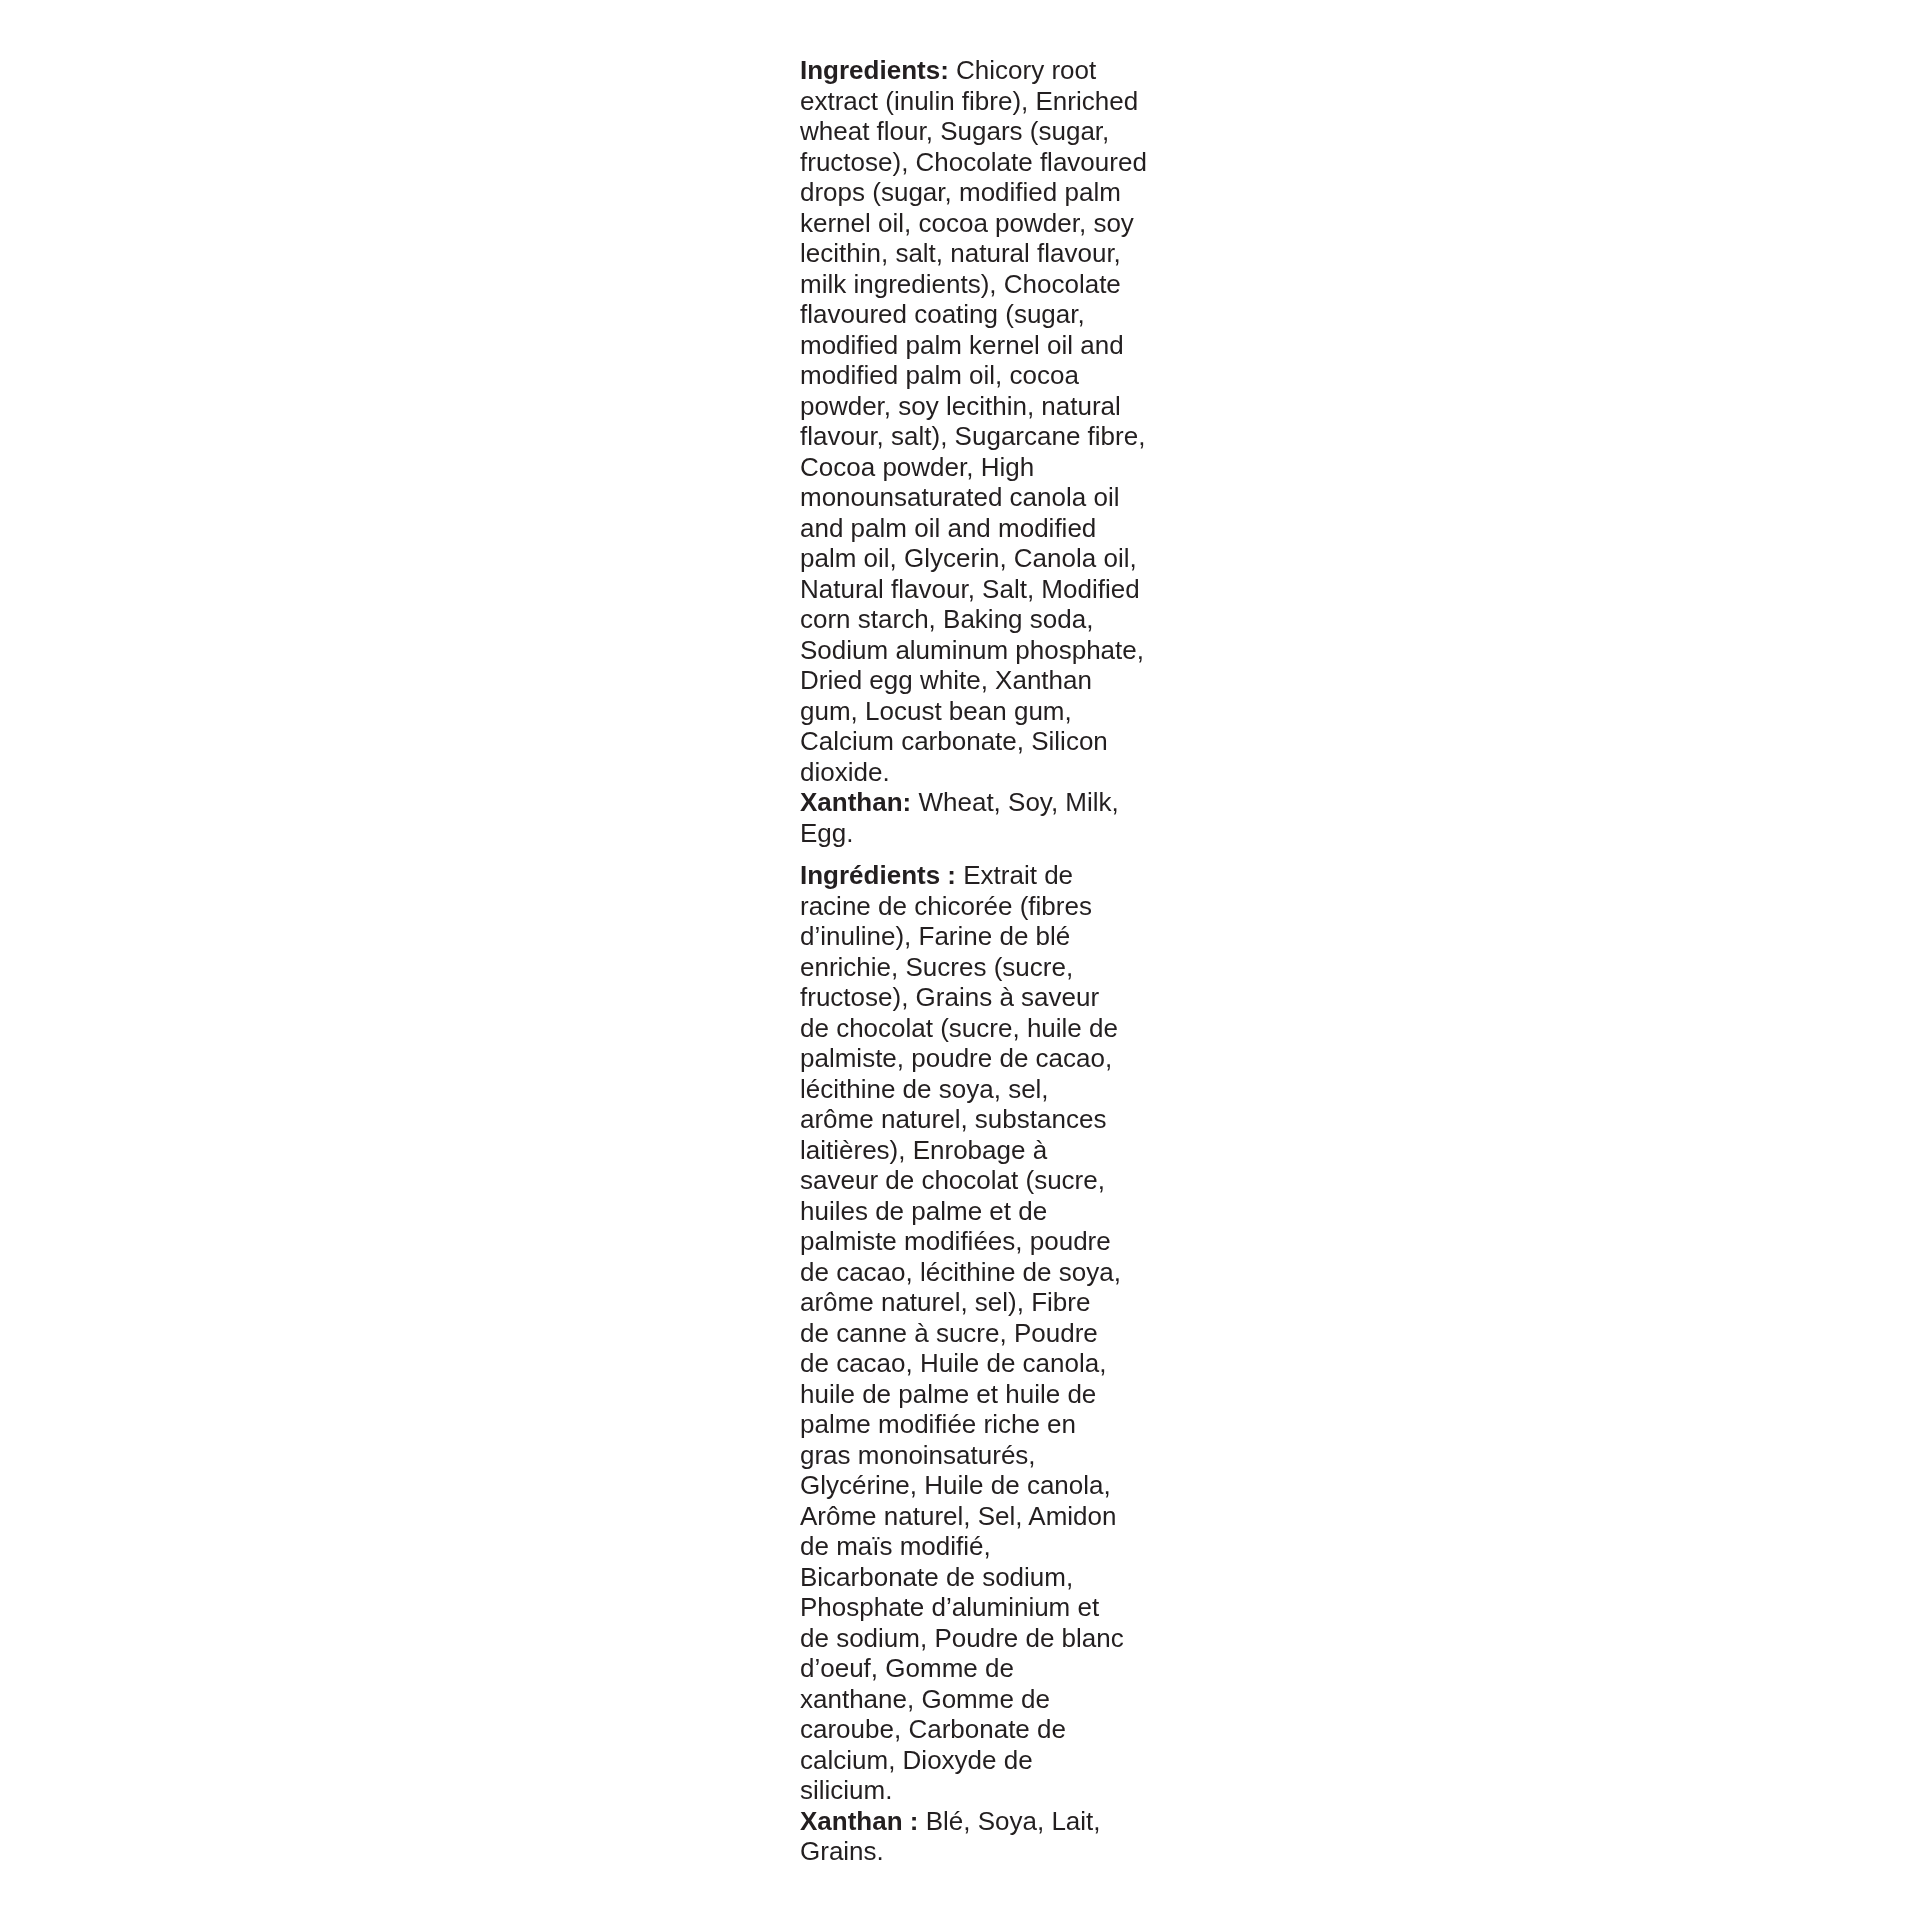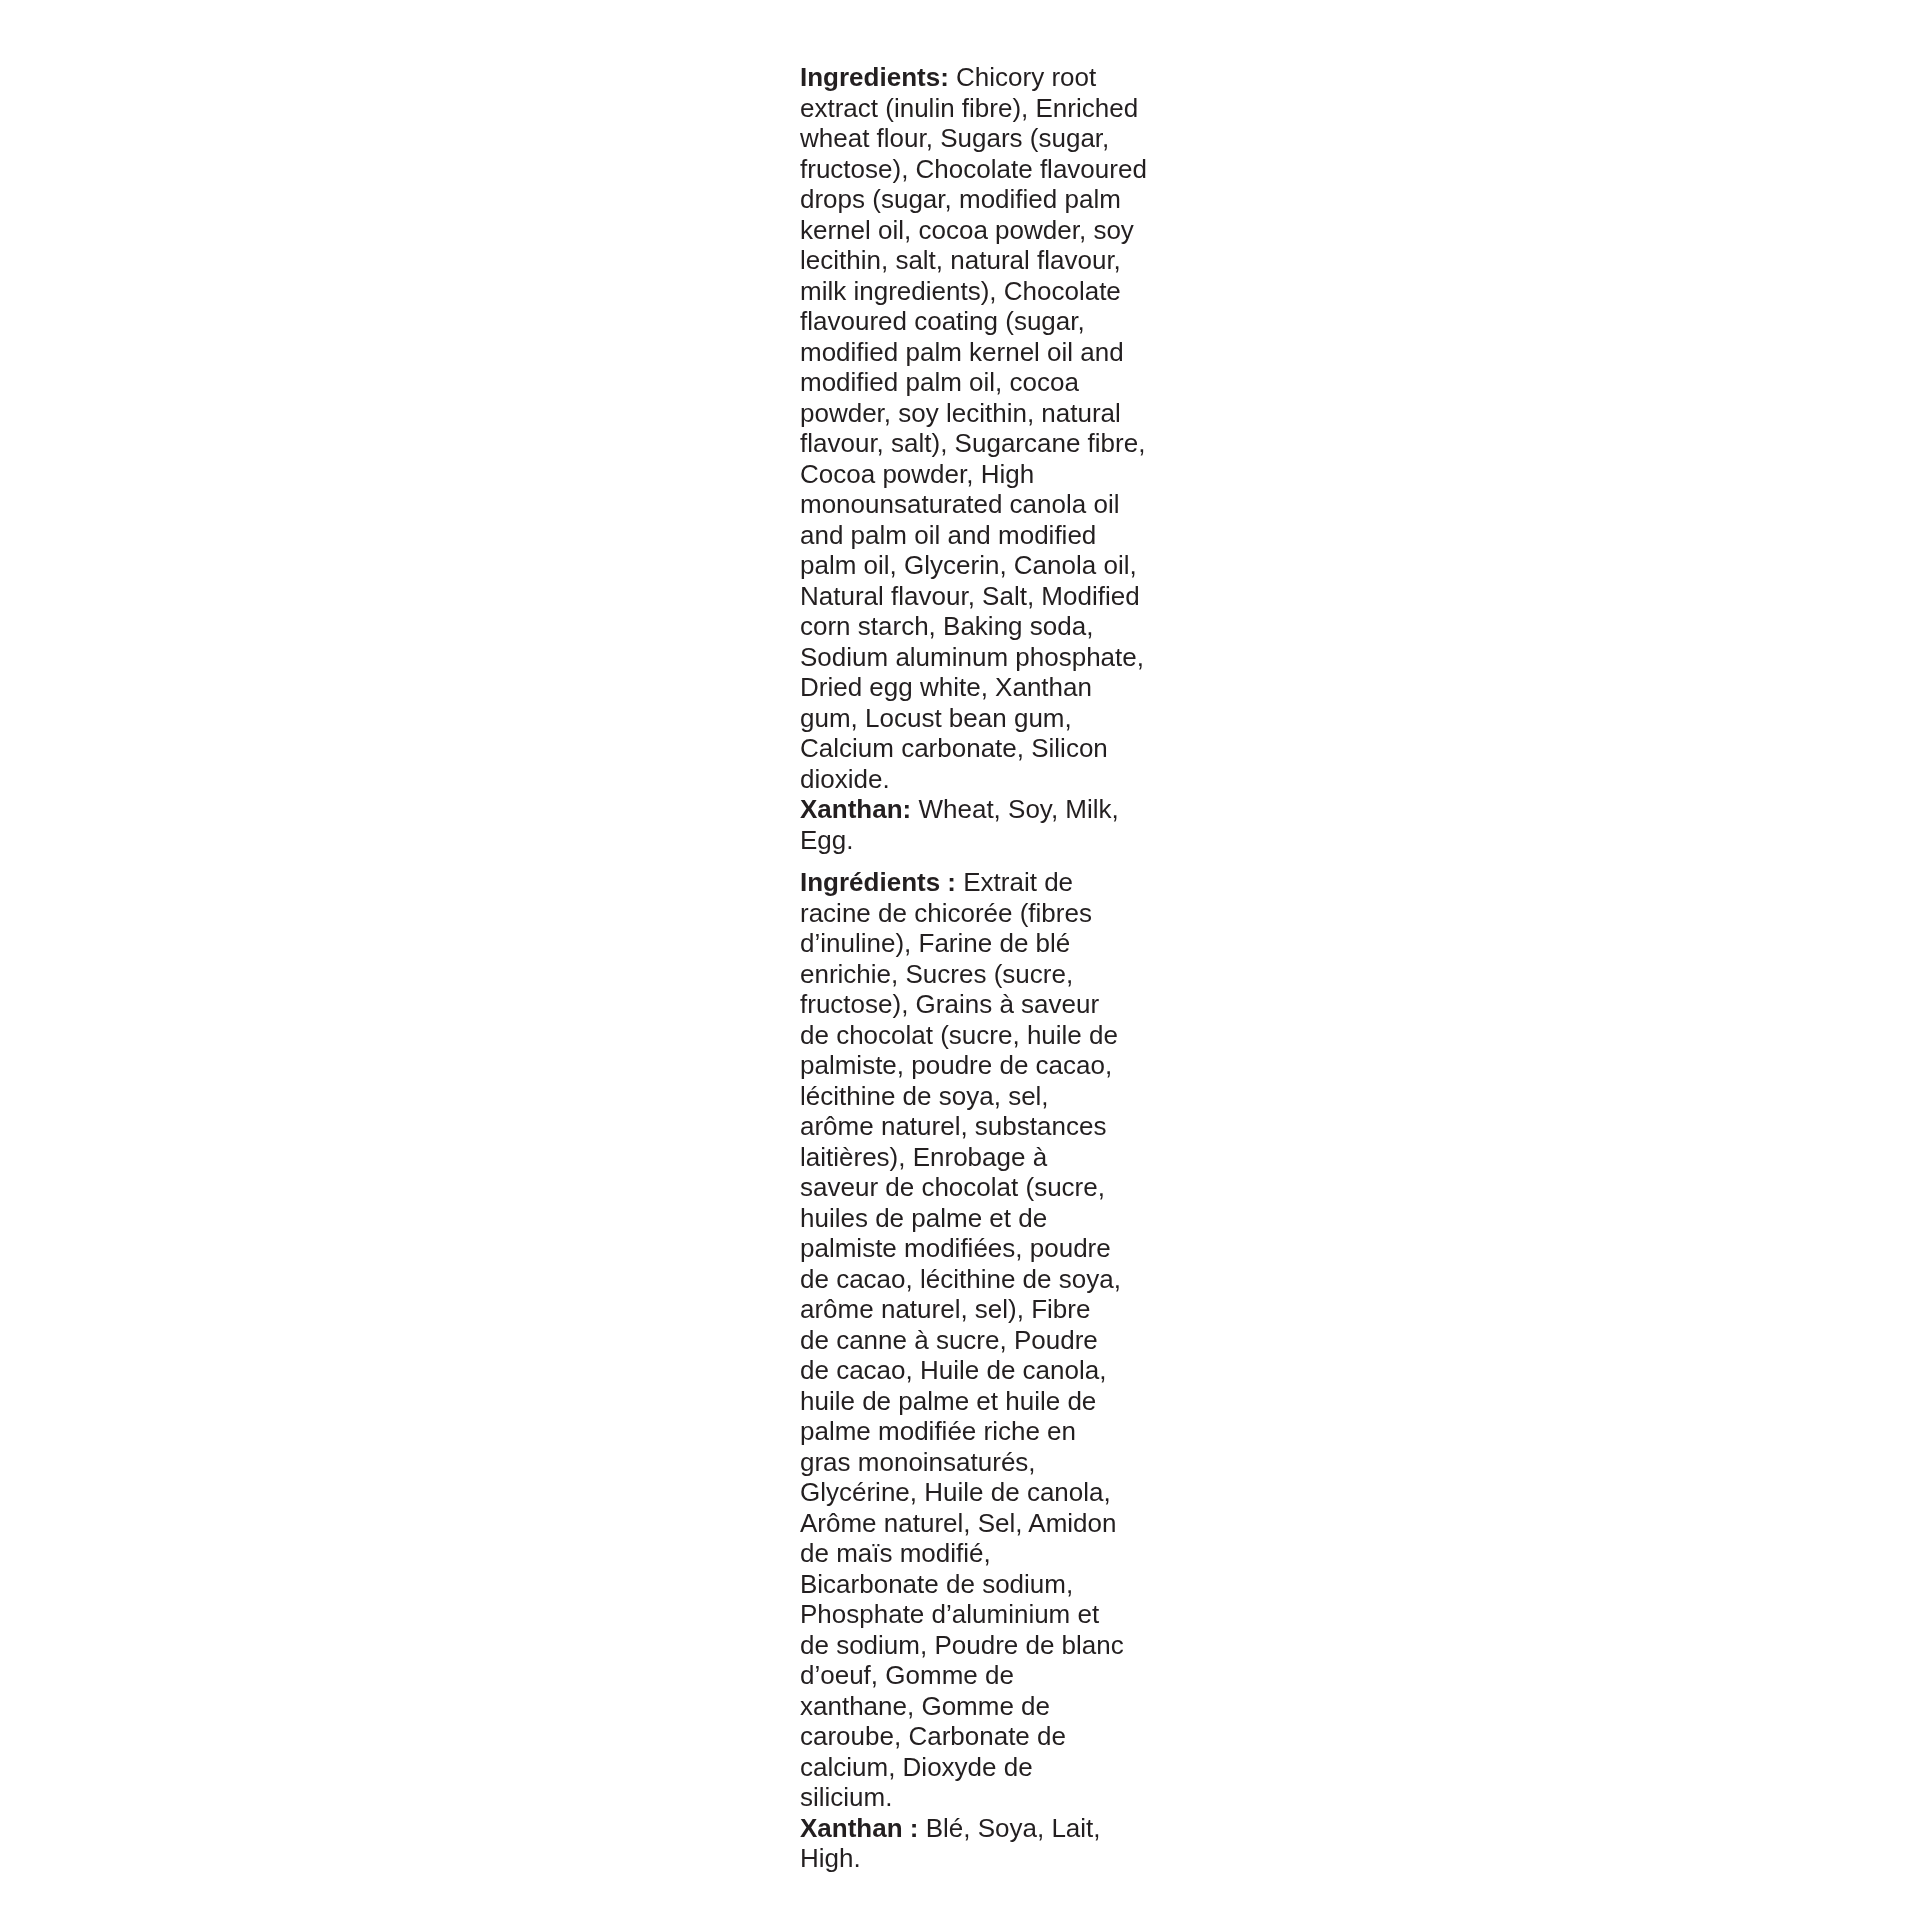--- a/index.html
+++ b/index.html
@@ -10,21 +10,21 @@
   body {
     width: 1925px;
     height: 1925px;
     background: #ffffff;
     position: relative;
     font-family: "Liberation Sans", "DejaVu Sans", sans-serif;
   }
   .ingredients-column {
     position: absolute;
     left: 800px;
-    top: 62px;
+    top: 55px;
     width: 359px;
     color: #231f20;
     font-size: 26px;
     line-height: 30.5px;
     white-space: pre-line;
     letter-spacing: 0;
   }
   .para {
     margin: 0;
     padding: 0;
@@ -89,14 +89,14 @@
 de maïs modifié,
 Bicarbonate de sodium,
 Phosphate d’aluminium et
 de sodium, Poudre de blanc
 d’oeuf, Gomme de
 xanthane, Gomme de
 caroube, Carbonate de
 calcium, Dioxyde de
 silicium.
 </span><b>Xanthan :</b><span> Blé, Soya, Lait,
-High.</span></p></div>
+Grains.</span></p></div>
 
 
 </body></html>

